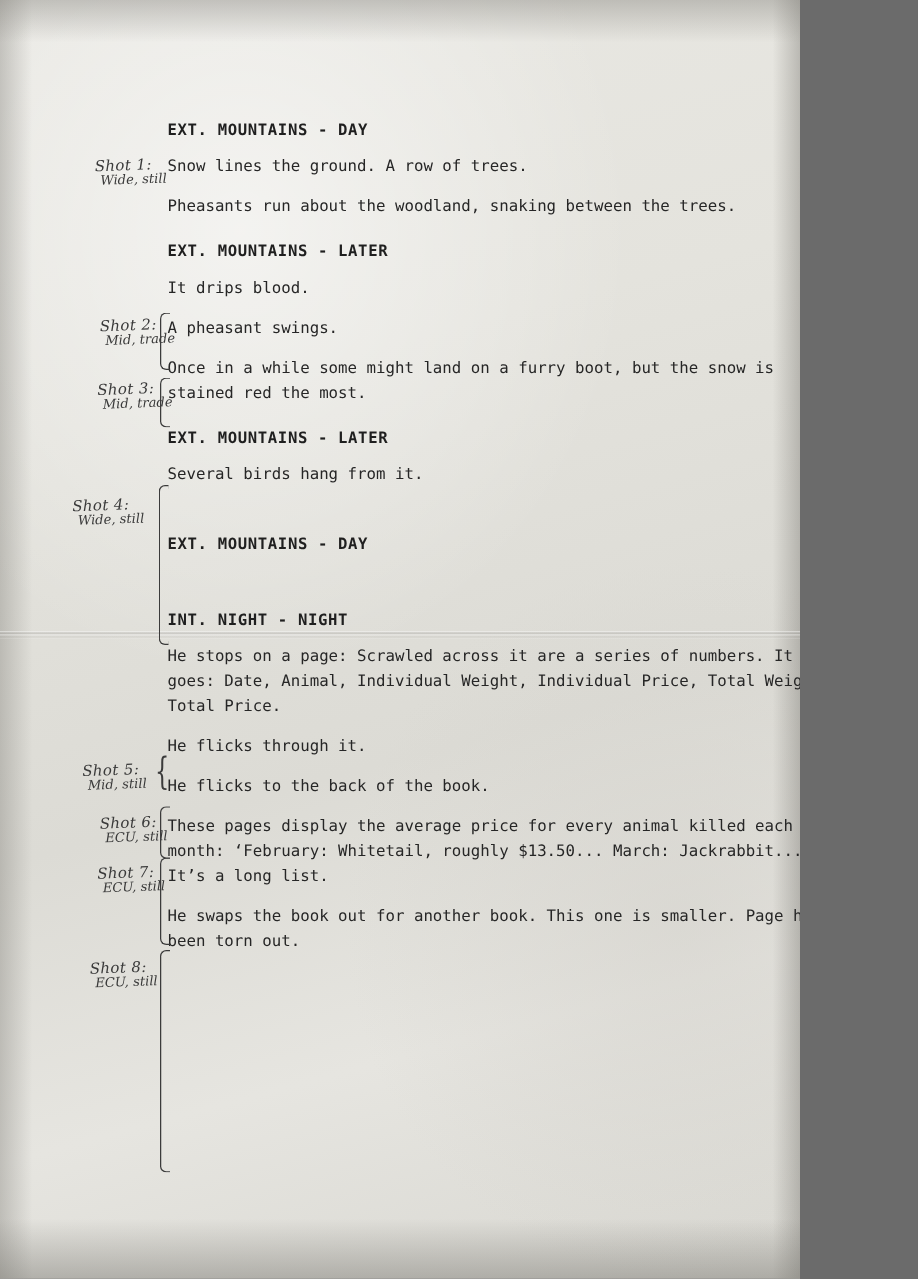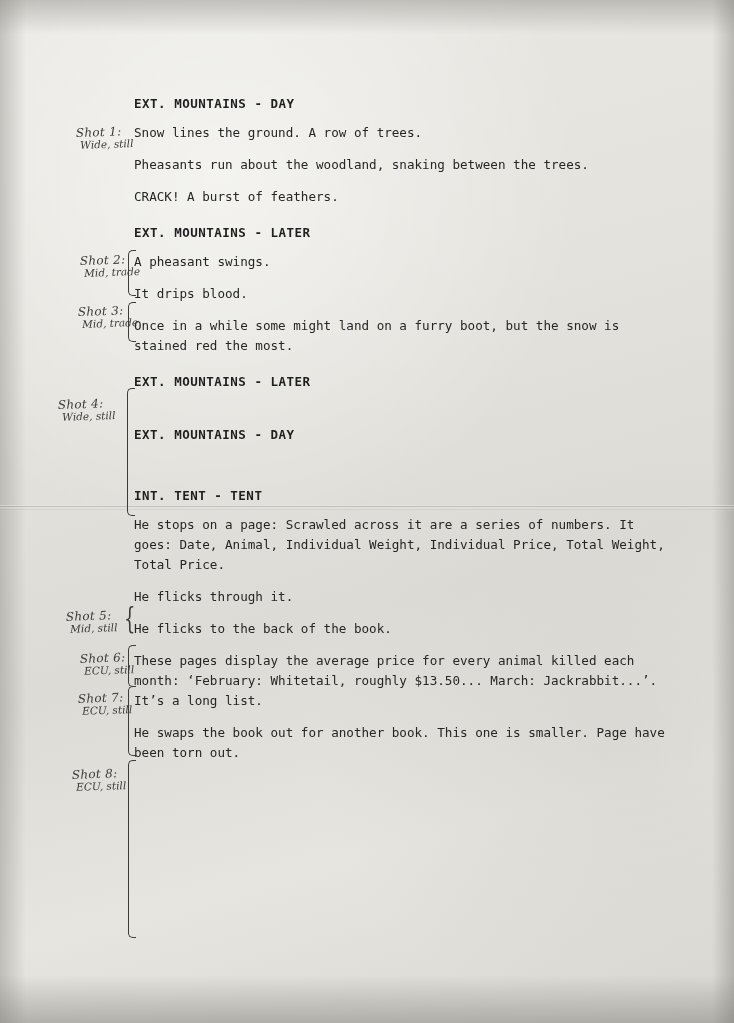--- a/index.html
+++ b/index.html
@@ -2,21 +2,21 @@
 <html><head>
 <meta charset="utf-8">
 <style>
   html, body {
     margin: 0;
     padding: 0;
     background: #6b6b6b;
   }
   .page {
     position: relative;
-    width: 734px;
+    width: 640px;
     height: 1023px;
     overflow: hidden;
     background:
       radial-gradient(ellipse 70% 50% at 30% 18%, rgba(255,255,255,0.55), rgba(255,255,255,0) 70%),
       radial-gradient(ellipse 60% 40% at 85% 72%, rgba(210,208,202,0.55), rgba(255,255,255,0) 70%),
       linear-gradient(165deg, #e9e8e3 0%, #e4e3dd 30%, #dcdbd5 58%, #e6e5e0 78%, #d8d7d1 100%);
     font-family: "DejaVu Sans Mono", monospace;
     color: #2b2b2b;
     text-decoration: underline;
   }
@@ -117,42 +117,42 @@
   <div class="page-edge-bottom"></div>
   <div class="crease crease-h" style="top:505px;"></div>
   <div class="crease crease-h" style="top:508px; opacity:.35;"></div>
 
   <div class="script">
 
     <div class="blk">
       <div class="slug">EXT. MOUNTAINS - DAY</div>
       <div class="action">Snow lines the ground. A row of trees.</div>
       <div class="action">Pheasants run about the woodland, snaking between the trees.</div>
-      <div class="action">CRACK! A burst of feathers.</div>
     </div>
 
     <div class="blk">
       <div class="slug">EXT. MOUNTAINS - LATER</div>
+      <div class="action">It drips blood.</div>
       <div class="action">A pheasant swings.</div>
-      <div class="action">It drips blood.</div>
       <div class="action">Once in a while some might land on a furry boot, but the snow is stained red the most.</div>
     </div>
 
     <div class="blk">
       <div class="slug">EXT. MOUNTAINS - LATER</div>
+      <div class="action">Several birds hang from it.</div>
     </div>
 
     <div class="gap-lg"></div>
 
     <div class="blk" style="margin-bottom:46px;">
       <div class="slug">EXT. MOUNTAINS - DAY</div>
     </div>
 
     <div class="blk">
-      <div class="slug">INT. TENT - TENT</div>
+      <div class="slug">INT. NIGHT - NIGHT</div>
       <div class="action">He stops on a page: Scrawled across it are a series of numbers. It goes: Date, Animal, Individual Weight, Individual Price, Total Weight, Total Price.</div>
       <div class="action">He flicks through it.</div>
       <div class="action">He flicks to the back of the book.</div>
       <div class="action">These pages display the average price for every animal killed each month: ‘February: Whitetail, roughly $13.50... March: Jackrabbit...’. It’s a long list.</div>
       <div class="action">He swaps the book out for another book. This one is smaller. Page have been torn out.</div>
     </div>
 
   </div>
 
   <div class="hand" style="left:76px; top:126px;">

